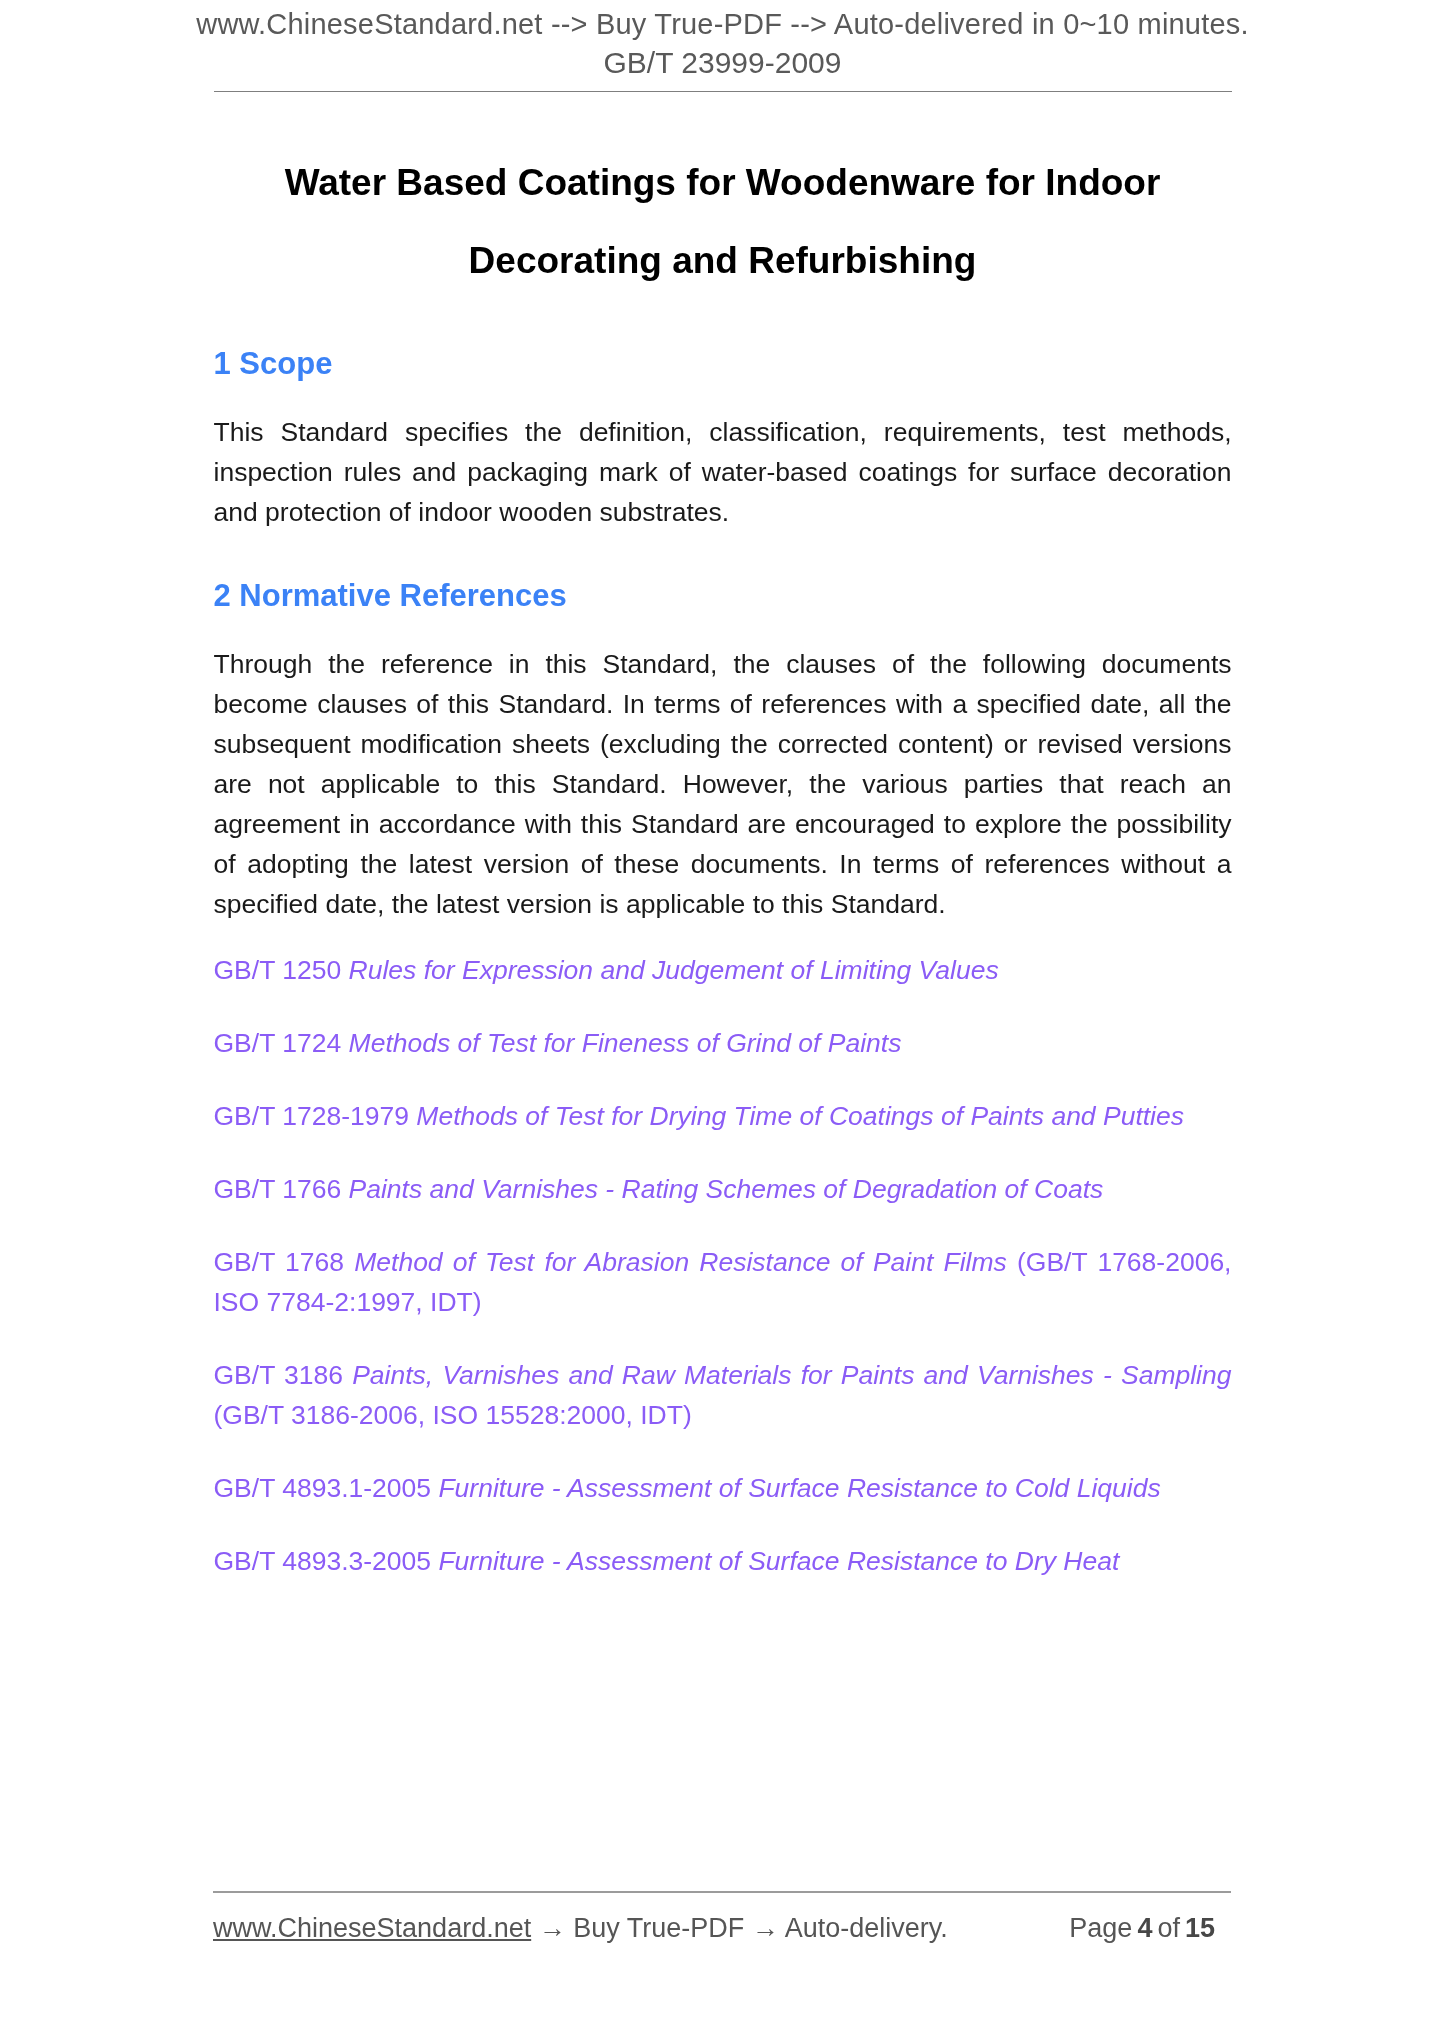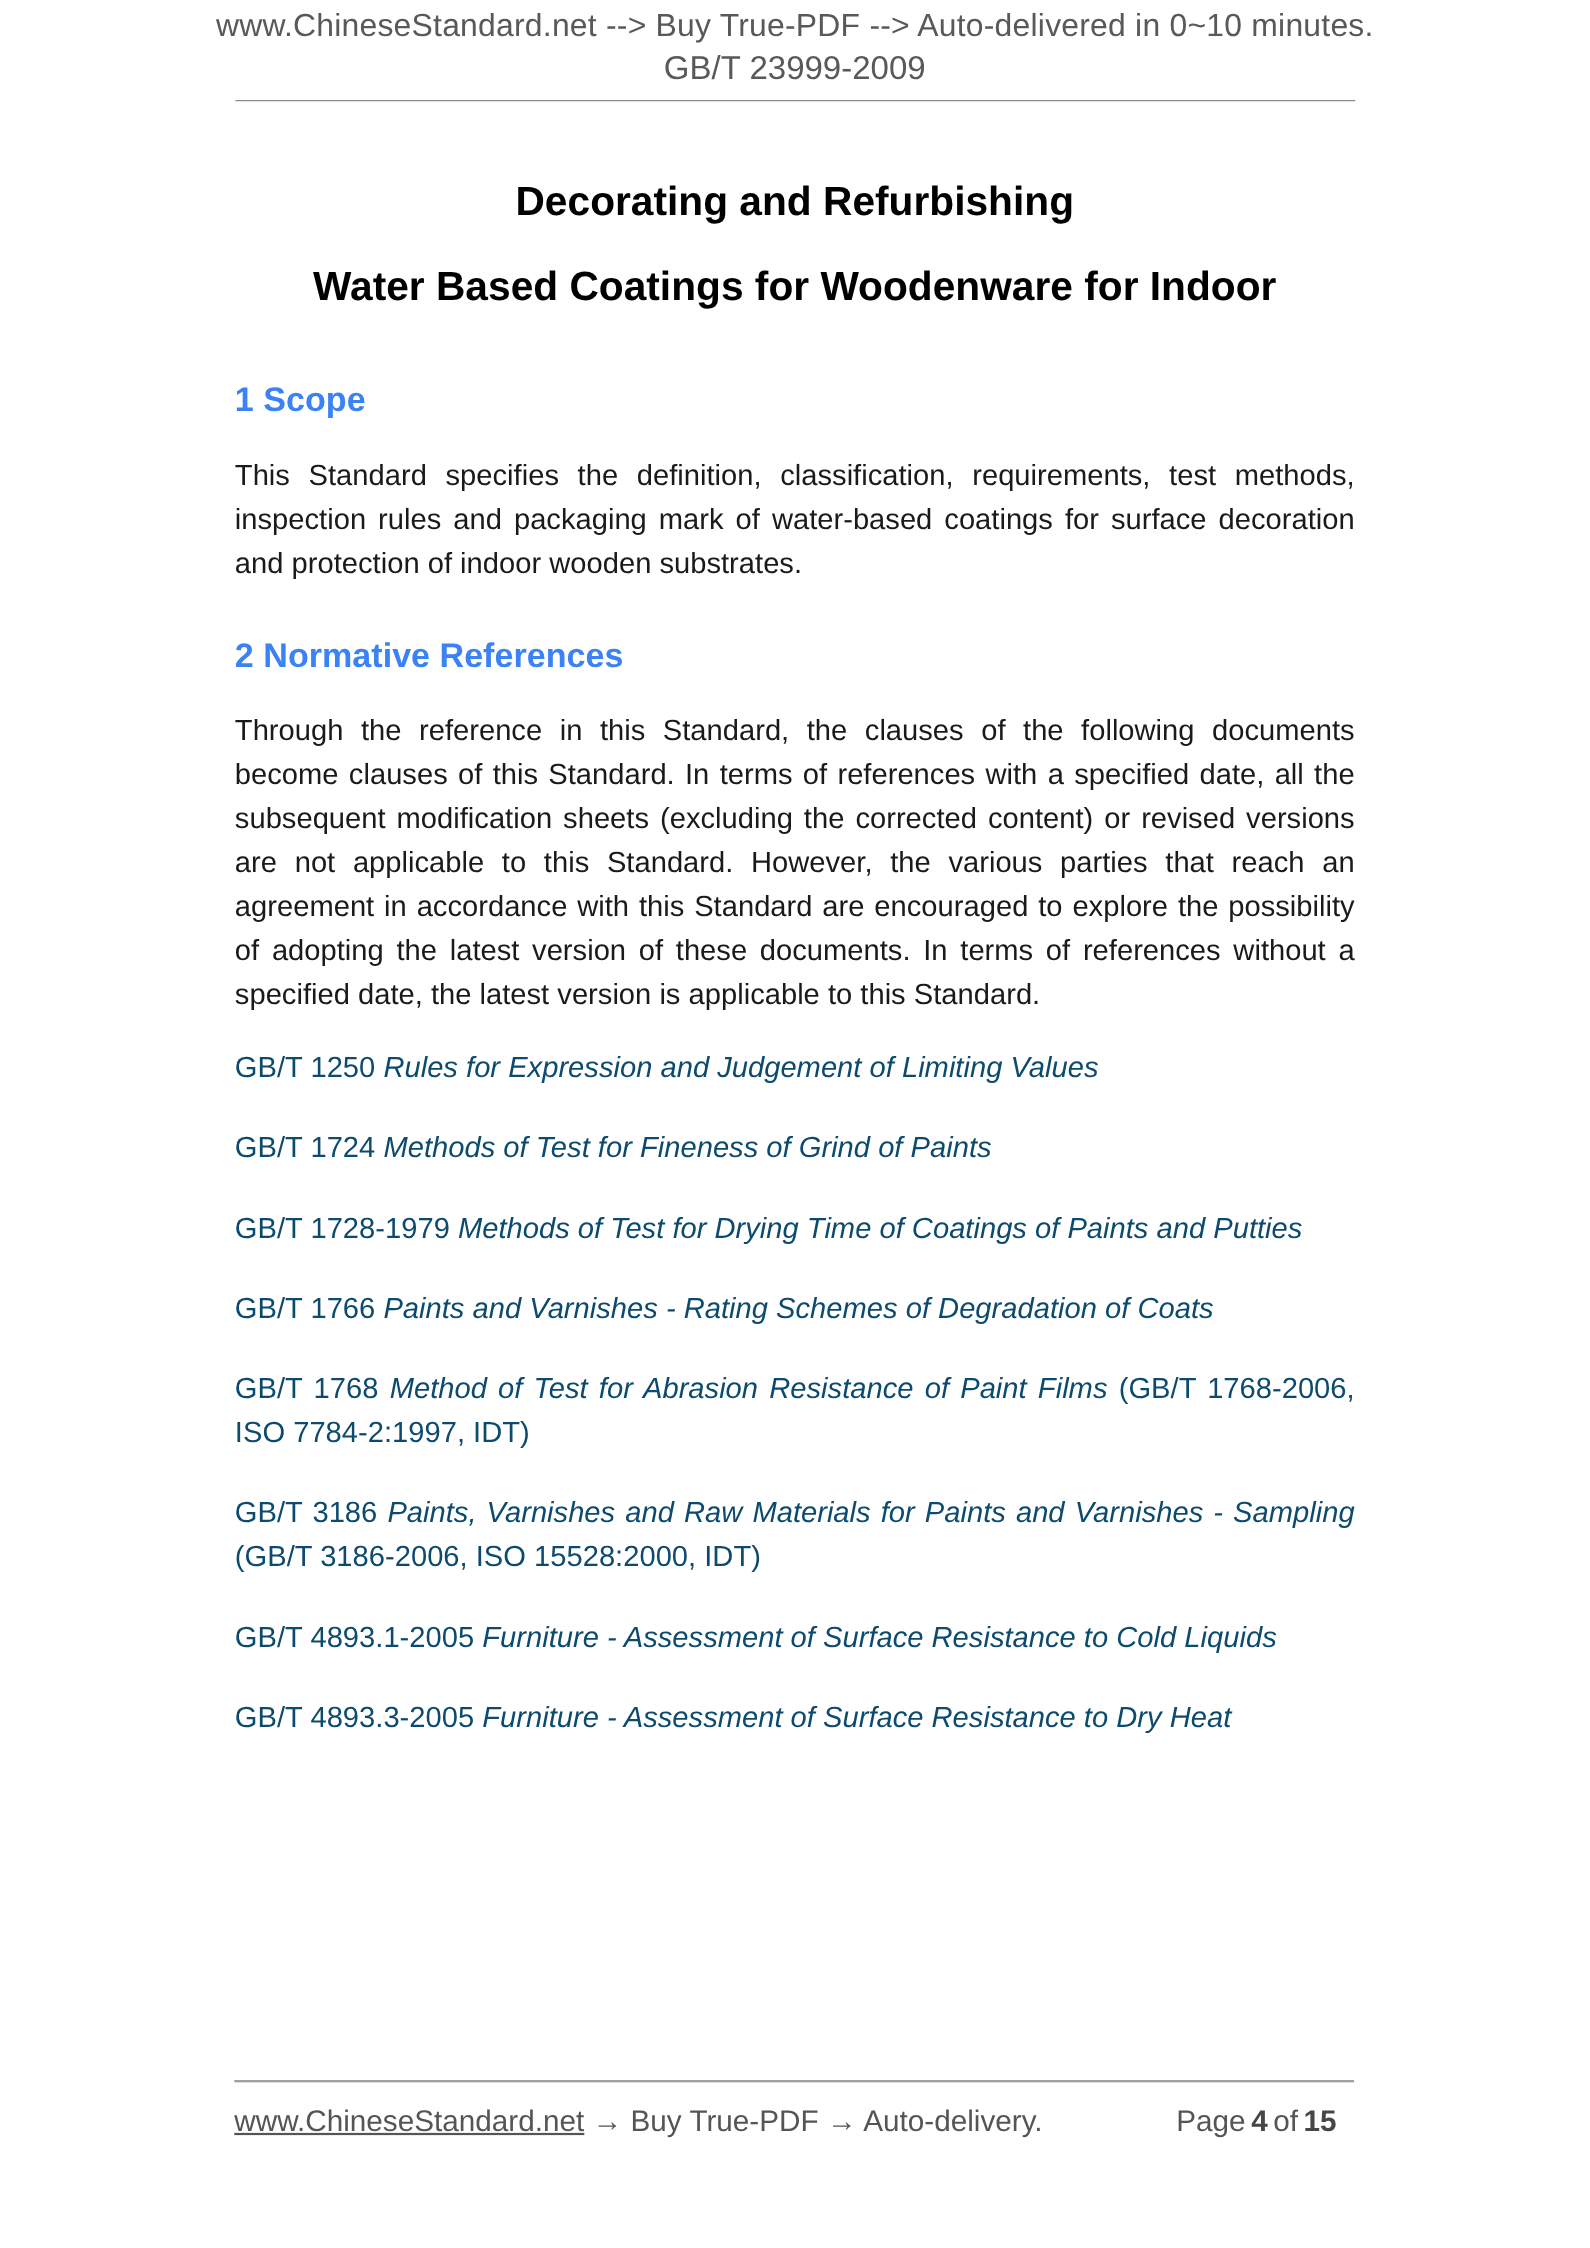--- a/index.html
+++ b/index.html
@@ -40,21 +40,21 @@
     line-height: 40px;
     text-align: justify;
     margin: 0 0 26px 0;
     color: #1a1a1a;
   }
   .reference-item {
     font-size: 26.5px;
     line-height: 40px;
     text-align: justify;
     margin: 0 0 33px 0;
-    color: #0c4a6e;
+    color: #8b5cf6;
   }
   .reference-item em { font-style: italic; }
   .page-footer-rule {
     position: absolute;
     left: 213px; top: 1891px;
     width: 1018px; height: 2px;
     background: #9b9b9b;
   }
   .page-footer {
     position: absolute;
@@ -77,22 +77,22 @@
 
 <header class="page-header">
   <div class="header-line1">www.ChineseStandard.net --&gt; Buy True-PDF --&gt; Auto-delivered in 0~10 minutes.</div>
   <div class="header-line2">GB/T 23999-2009</div>
   <div class="header-rule"></div>
 </header>
 
 <main class="content">
 
   <h1 class="doc-title">
+    <div>Water Based Coatings for Woodenware for Indoor</div>
     <div>Decorating and Refurbishing</div>
-    <div>Water Based Coatings for Woodenware for Indoor</div>
   </h1>
 
   <h2 class="section-heading">1 Scope</h2>
 
   <p class="body-para">This Standard specifies the definition, classification, requirements, test methods, inspection rules and packaging mark of water-based coatings for surface decoration and protection of indoor wooden substrates.</p>
 
   <h2 class="section-heading">2 Normative References</h2>
 
   <p class="body-para">Through the reference in this Standard, the clauses of the following documents become clauses of this Standard. In terms of references with a specified date, all the subsequent modification sheets (excluding the corrected content) or revised versions are not applicable to this Standard. However, the various parties that reach an agreement in accordance with this Standard are encouraged to explore the possibility of adopting the latest version of these documents. In terms of references without a specified date, the latest version is applicable to this Standard.</p>
 

